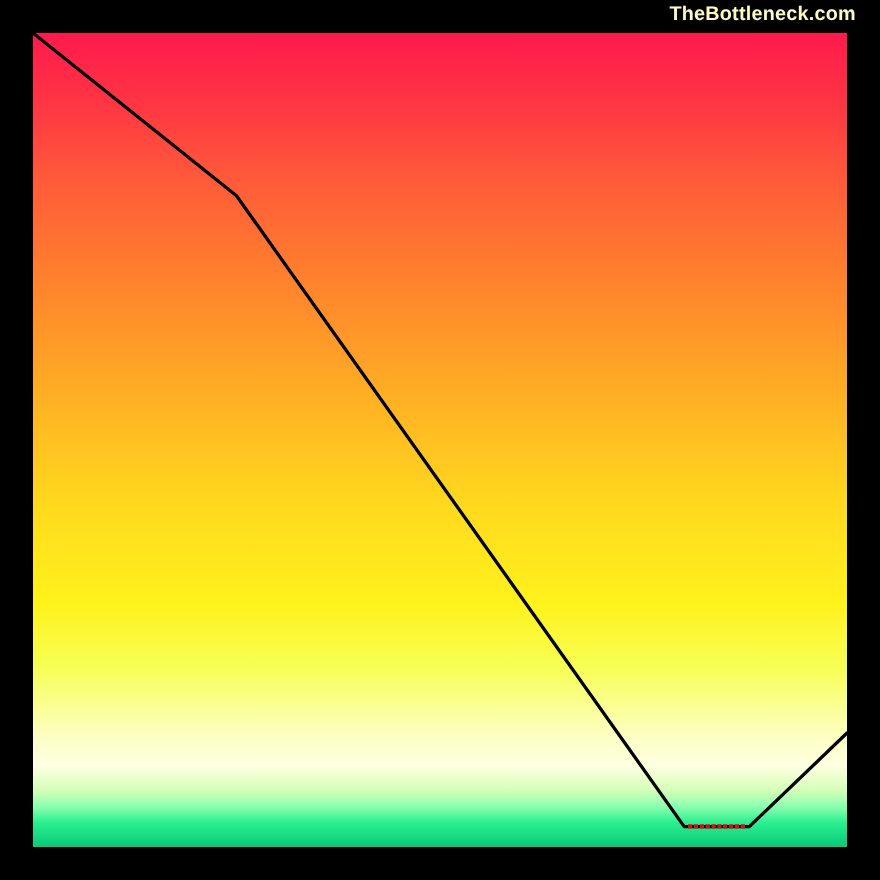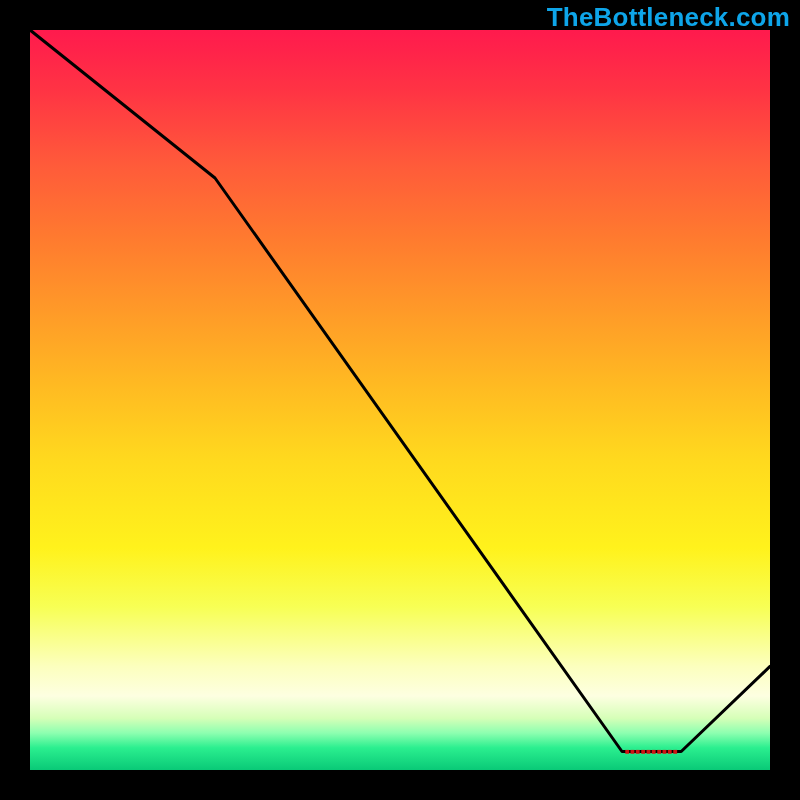--- a/index.html
+++ b/index.html
@@ -13,23 +13,23 @@
   }
   .frame {
     position: relative;
     width: 800px;
     height: 800px;
     background: #000;
   }
   .watermark {
     position: absolute;
     top: 2px;
-    right: 10px;
-    color: #0ea5e9;
-    font-size: 26px;
+    right: 22px;
+    color: #fef9c3;
+    font-size: 18px;
     font-weight: bold;
     letter-spacing: 0.2px;
     user-select: none;
   }
   .plot-area {
     position: absolute;
     left: 30px;
     top: 30px;
     width: 740px;
     height: 740px;

